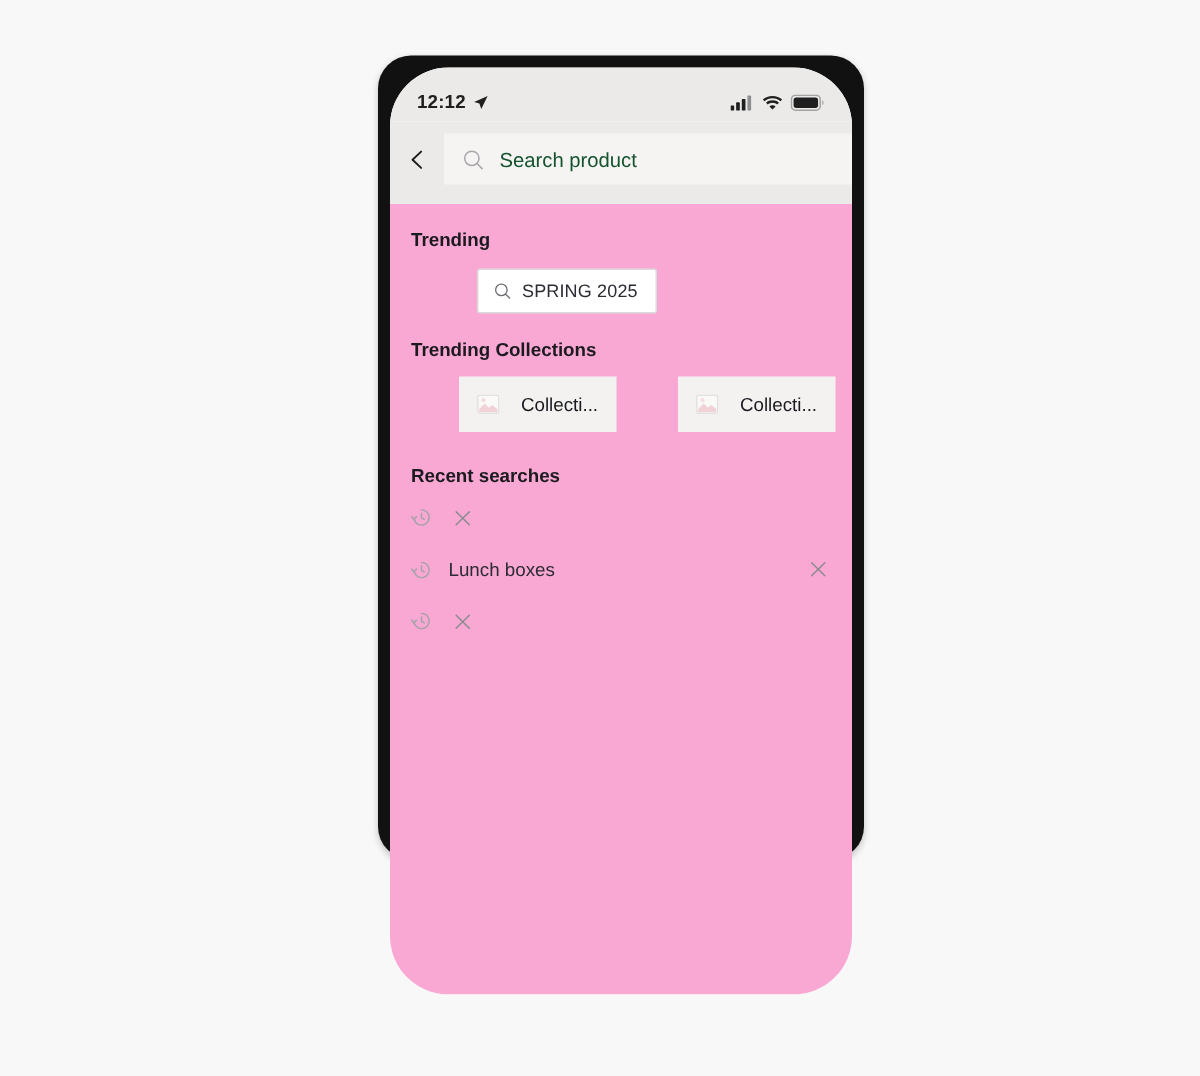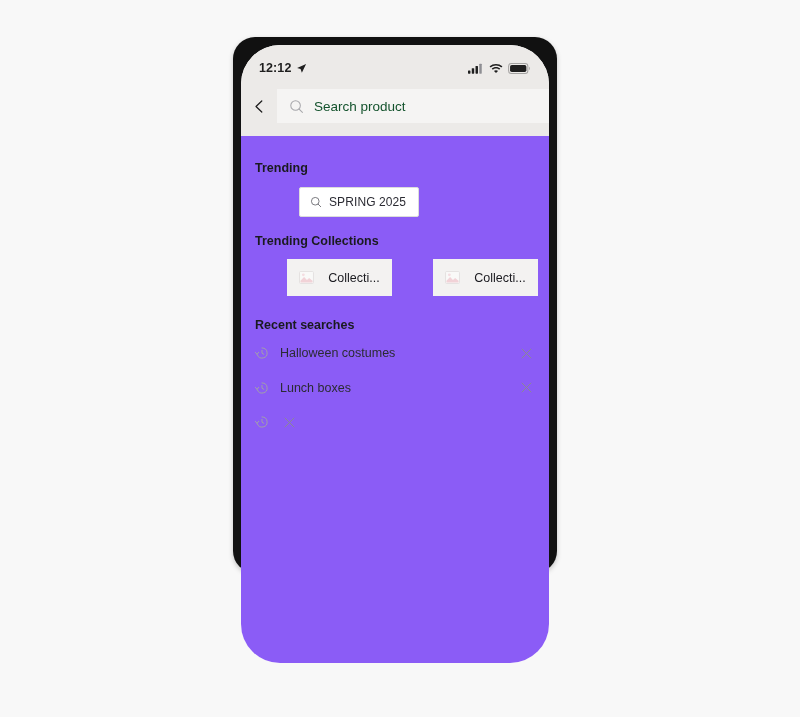--- a/index.html
+++ b/index.html
@@ -15,21 +15,21 @@
   #stage {
     position: relative;
     width: 800px;
     height: 717px;
     background: #f8f8f8;
   }
 
   
   .phone-frame {
     position: absolute;
-    left: 233px;
+    left: 252px;
     top: 37px;
     width: 324px;
     height: 536px;
     background: #111111;
     border-radius: 22px;
     box-shadow: 0 2px 5px rgba(0,0,0,0.22);
   }
 
   .phone-screen {
     position: absolute;
@@ -108,22 +108,22 @@
   }
 
   .search-placeholder {
     font-size: 13.5px;
     color: #14532d;
   }
 
   
   .content {
     flex: 1 1 auto;
-    background: #8b5cf6;
-    padding: 8px 14px;
+    background: #f9a8d4;
+    padding: 0 14px;
     overflow: hidden;
   }
 
   .section-title {
     font-size: 12.5px;
     font-weight: bold;
     color: #1a1a1f;
     margin-top: 17px;
     margin-bottom: 0;
   }
@@ -342,21 +342,20 @@
         <div class="recent-list">
 
           <div class="recent-item">
             <span>
               <svg class="icon" width="14" height="14" viewBox="0 0 16 16">
                 <path d="M8 2.2a5.8 5.8 0 1 1-5.45 7.7" fill="none" stroke="#a2a2a6" stroke-width="1.1" stroke-linecap="round"></path>
                 <path d="M4.2 7.2 2.3 9.5 0.5 7.3" fill="none" stroke="#a2a2a6" stroke-width="1.1" stroke-linecap="round" stroke-linejoin="round"></path>
                 <path d="M8 5v3.2l2.1 1.3" fill="none" stroke="#a2a2a6" stroke-width="1.1" stroke-linecap="round" stroke-linejoin="round"></path>
               </svg>
             </span>
-            <span class="recent-label">Halloween costumes</span>
             <span class="remove-btn">
               <svg class="icon" width="11" height="11" viewBox="0 0 12 12">
                 <line x1="1.2" y1="1.2" x2="10.8" y2="10.8" stroke="#8a8a8f" stroke-width="1.05" stroke-linecap="round"></line>
                 <line x1="10.8" y1="1.2" x2="1.2" y2="10.8" stroke="#8a8a8f" stroke-width="1.05" stroke-linecap="round"></line>
               </svg>
             </span>
           </div>
 
           <div class="recent-item">
             <span>

